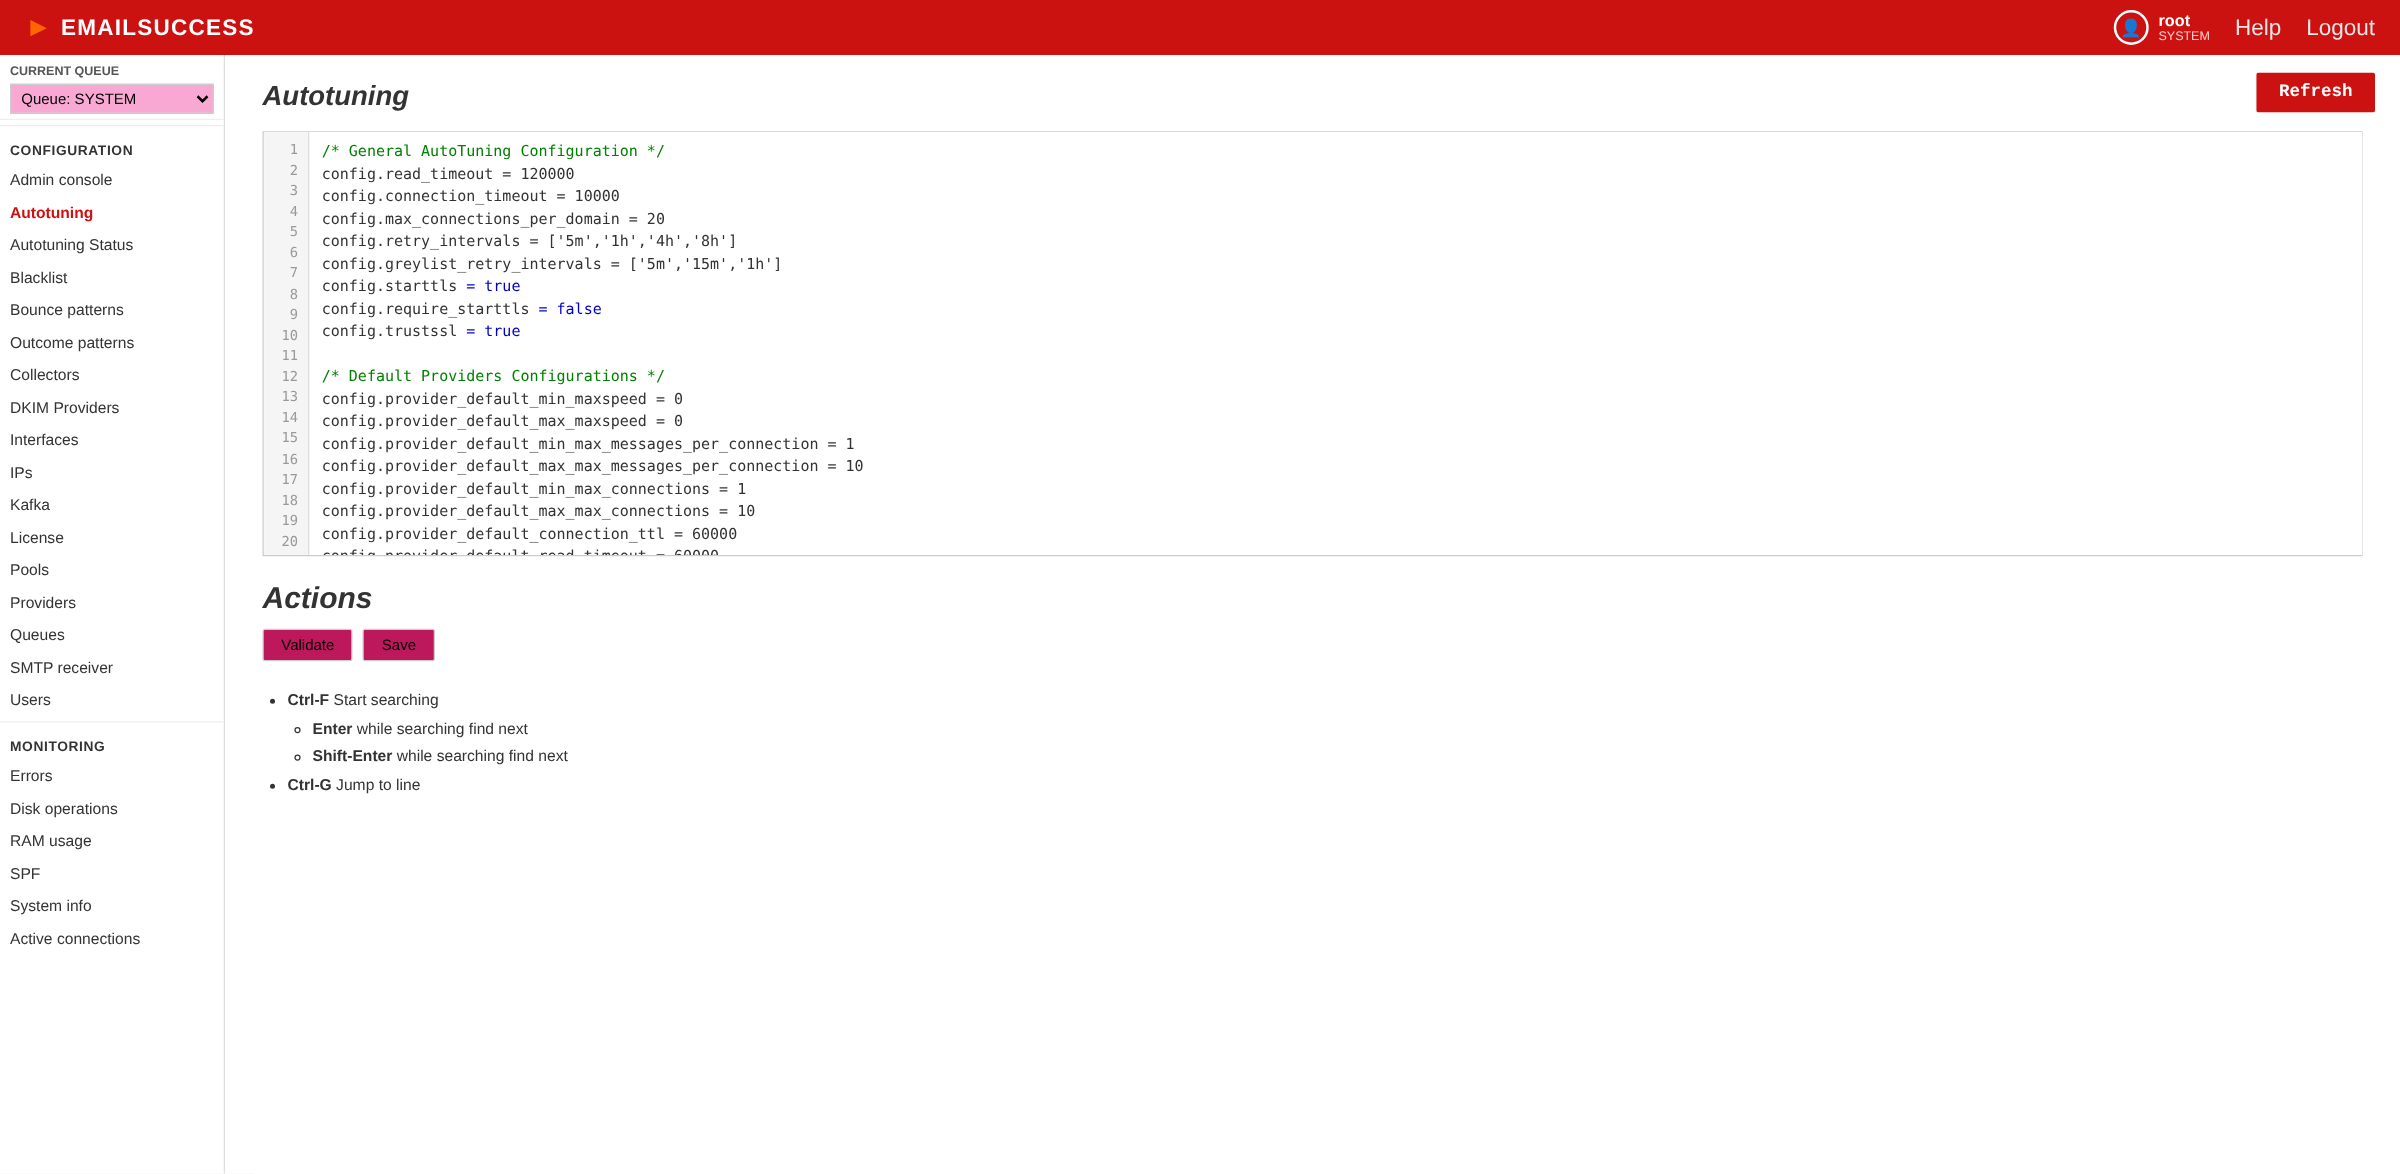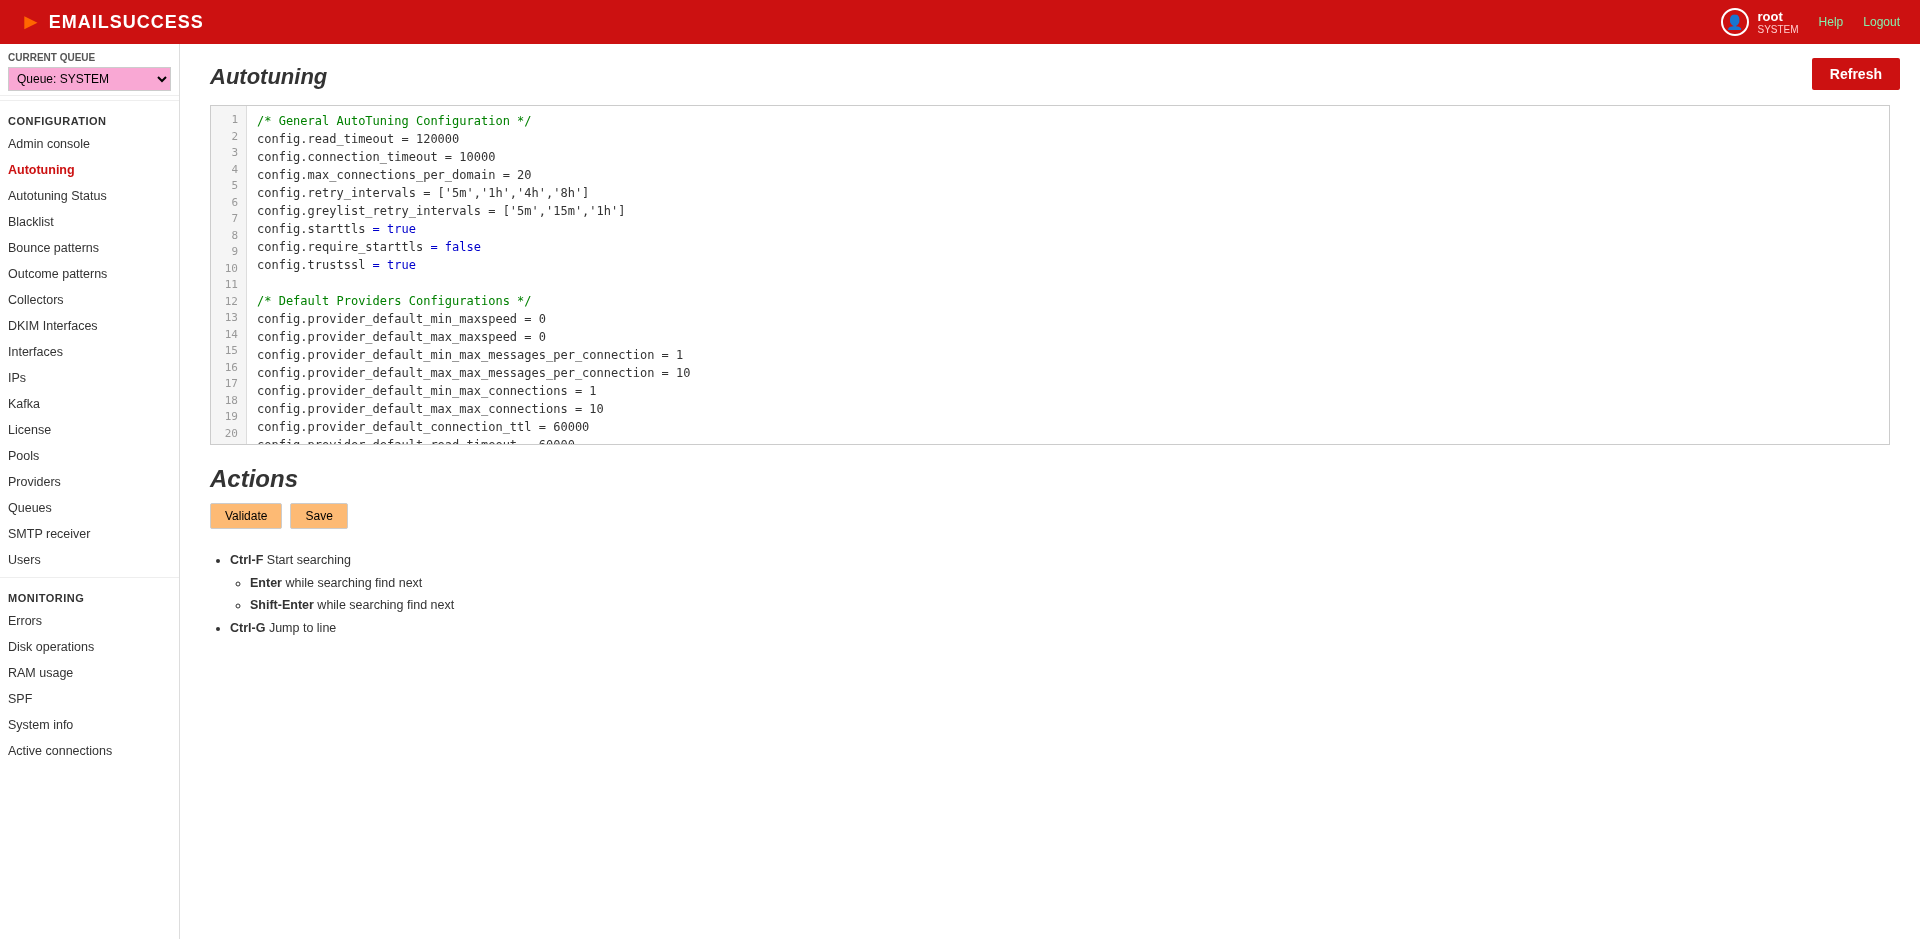--- a/index.html
+++ b/index.html
@@ -43,21 +43,21 @@
       width: 28px;
       height: 28px;
       border-radius: 50%;
       border: 2px solid white;
       display: flex;
       align-items: center;
       justify-content: center;
       font-size: 14px;
     }
     .header-username { font-size: 13px; font-weight: bold; }
-    .header-link { color: #86efac; text-decoration: none; font-size: 12px; cursor: pointer; }
+    .header-link { color: #e5e5e5; text-decoration: none; font-size: 18px; cursor: pointer; }
 
     
     .layout {
       display: flex;
       flex: 1;
       overflow: hidden;
     }
 
     
     .sidebar {
@@ -171,21 +171,21 @@
     }
     .actions-buttons {
       display: flex;
       gap: 8px;
       margin-bottom: 20px;
     }
     .btn {
       padding: 5px 14px;
       font-size: 12px;
       border: 1px solid #ccc;
-      background: #fdba74;
+      background: #be185d;
       cursor: pointer;
       border-radius: 2px;
     }
 
     
     .keybindings-title {
       font-size: 18px;
       font-style: italic;
       font-weight: bold;
       color: #333;
@@ -214,20 +214,21 @@
       right: 20px;
       background: #cc1111;
       color: white;
       border: none;
       padding: 8px 18px;
       font-size: 14px;
       font-weight: bold;
       cursor: pointer;
       border-radius: 2px;
       z-index: 100;
+      font-family: Liberation Mono, monospace;
     }
   </style>
 </head>
 <body>
 
 <header class="header">
   <div class="header-logo">
     <span class="arrow">►</span>
     <span>EMAILSUCCESS</span>
   </div>
@@ -258,21 +259,21 @@
     <div class="sidebar-divider"></div>
     <div class="sidebar-section-label">CONFIGURATION</div>
     <div id="config-items-container">
         <a class="sidebar-item">Admin console</a>
         <a class="sidebar-item active">Autotuning</a>
         <a class="sidebar-item">Autotuning Status</a>
         <a class="sidebar-item">Blacklist</a>
         <a class="sidebar-item">Bounce patterns</a>
         <a class="sidebar-item">Outcome patterns</a>
         <a class="sidebar-item">Collectors</a>
-        <a class="sidebar-item">DKIM Interfaces</a>
+        <a class="sidebar-item">DKIM Providers</a>
         <a class="sidebar-item">Interfaces</a>
         <a class="sidebar-item">IPs</a>
         <a class="sidebar-item">Kafka</a>
         <a class="sidebar-item">License</a>
         <a class="sidebar-item">Pools</a>
         <a class="sidebar-item">Providers</a>
         <a class="sidebar-item">Queues</a>
         <a class="sidebar-item">SMTP receiver</a>
         <a class="sidebar-item">Users</a>
       </div>

